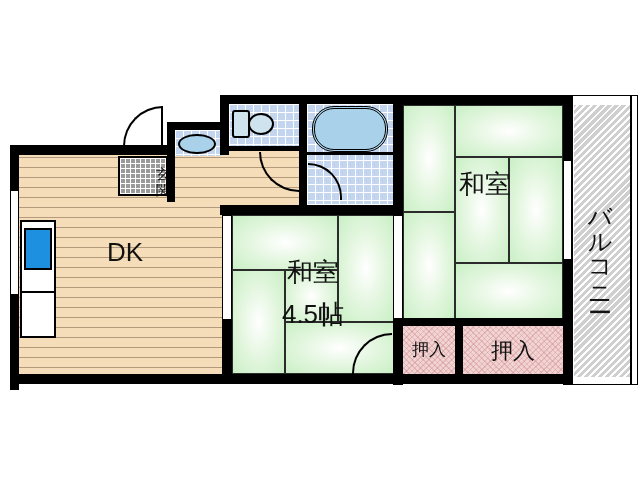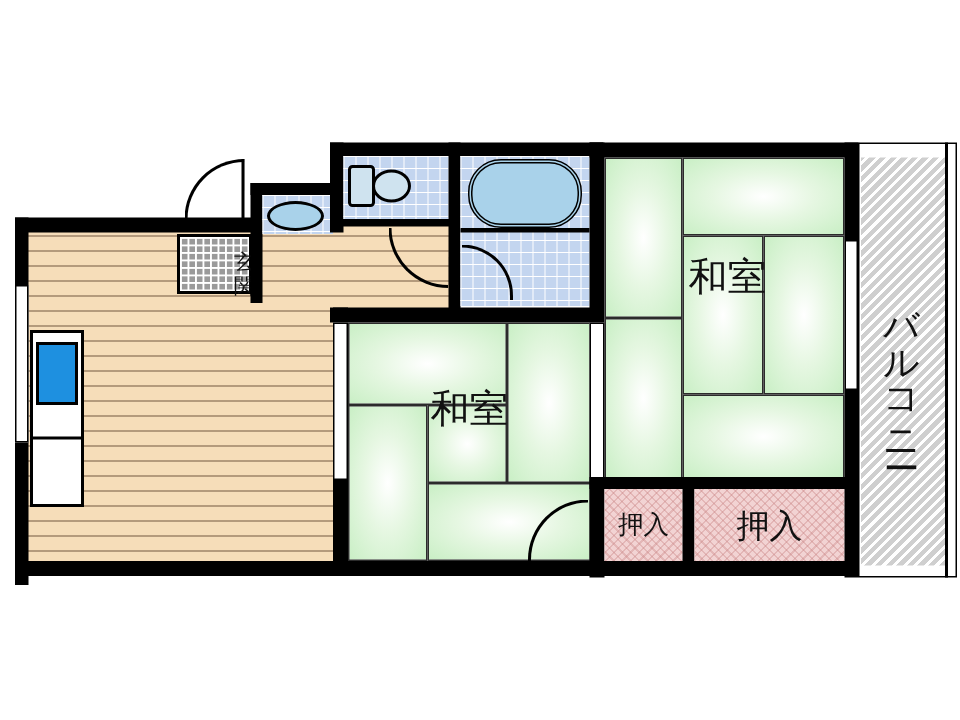--- a/index.html
+++ b/index.html
@@ -61,20 +61,21 @@
   <div class="abs wall" style="left:220px;top:205px;width:182px;height:10px;"></div>
 
   <div class="abs wall" style="left:222px;top:205px;width:10px;height:175px;"></div>
   <div class="abs win" style="left:222px;top:215px;width:10px;height:105px;"></div>
   <div class="abs tatami" style="left:232px;top:215px;width:106px;height:55px;"></div>
   <div class="abs tatami" style="left:338px;top:215px;width:56px;height:107px;"></div>
   <div class="abs tatami" style="left:232px;top:270px;width:53px;height:104px;"></div>
   <div class="abs tatami" style="left:285px;top:270px;width:53px;height:52px;"></div>
   <div class="abs tatami" style="left:285px;top:322px;width:109px;height:52px;"></div>
   <div class="abs label" style="left:258px;top:258px;width:110px;font-size:26px;">和室</div>
+  <div class="abs label" style="left:258px;top:300px;width:110px;font-size:26px;">4.5帖</div>
   <div class="abs" style="left:352px;top:333px;width:40px;height:41px;border-top:2px solid #000;border-left:2px solid #000;border-top-left-radius:40px;"></div>
 
   <div class="abs wall" style="left:393px;top:95px;width:10px;height:290px;"></div>
   <div class="abs win" style="left:393px;top:215px;width:10px;height:105px;"></div>
 
   <div class="abs wall" style="left:393px;top:95px;width:180px;height:10px;"></div>
   <div class="abs tatami" style="left:403px;top:105px;width:52px;height:107px;"></div>
   <div class="abs tatami" style="left:455px;top:105px;width:108px;height:52px;"></div>
   <div class="abs tatami" style="left:455px;top:157px;width:54px;height:106px;"></div>
   <div class="abs tatami" style="left:509px;top:157px;width:54px;height:106px;"></div>
@@ -90,13 +91,14 @@
   <div class="abs label" style="left:463px;top:338px;width:100px;font-size:22px;">押入</div>
 
   <div class="abs wall" style="left:563px;top:95px;width:9px;height:290px;"></div>
   <div class="abs win" style="left:563px;top:160px;width:9px;height:100px;"></div>
 
   <div class="abs" style="left:572px;top:95px;width:66px;height:290px;border:1px solid #000;background:#fff;"></div>
   <div class="abs balcony" style="left:574px;top:105px;width:56px;height:272px;"></div>
   <div class="abs wall" style="left:630px;top:95px;width:2px;height:290px;"></div>
   <div class="abs label" style="left:590px;top:190px;width:24px;font-size:24px;writing-mode:vertical-rl;">バルコニー</div>
 
+  <div class="abs label" style="left:70px;top:238px;width:110px;font-size:26px;">DK</div>
 </div>
 
 </body></html>

